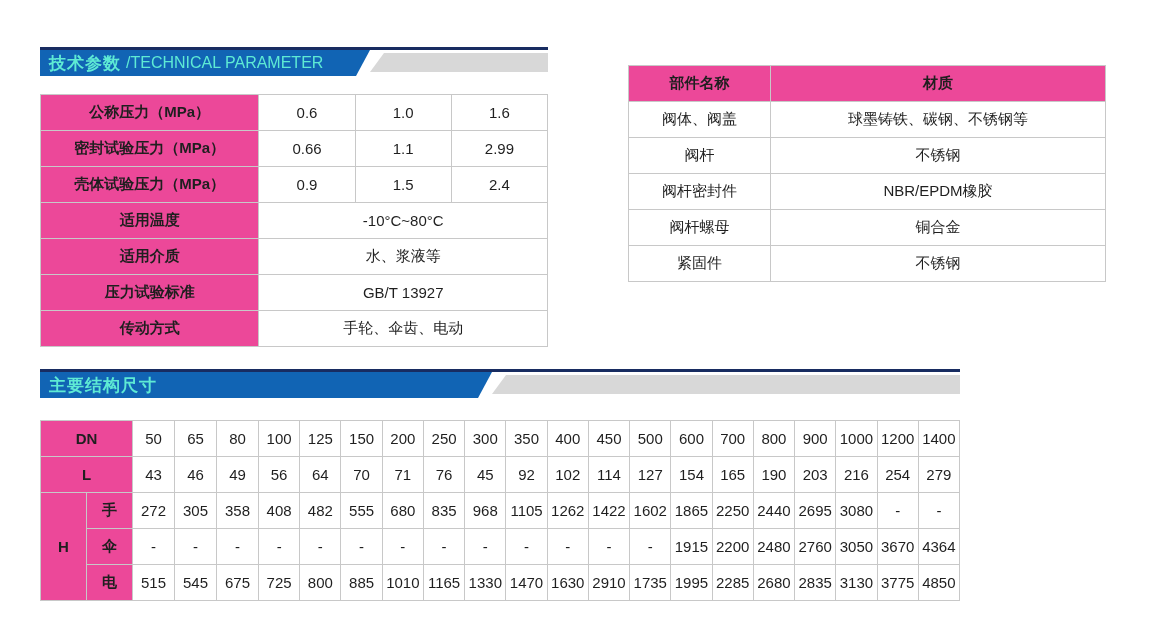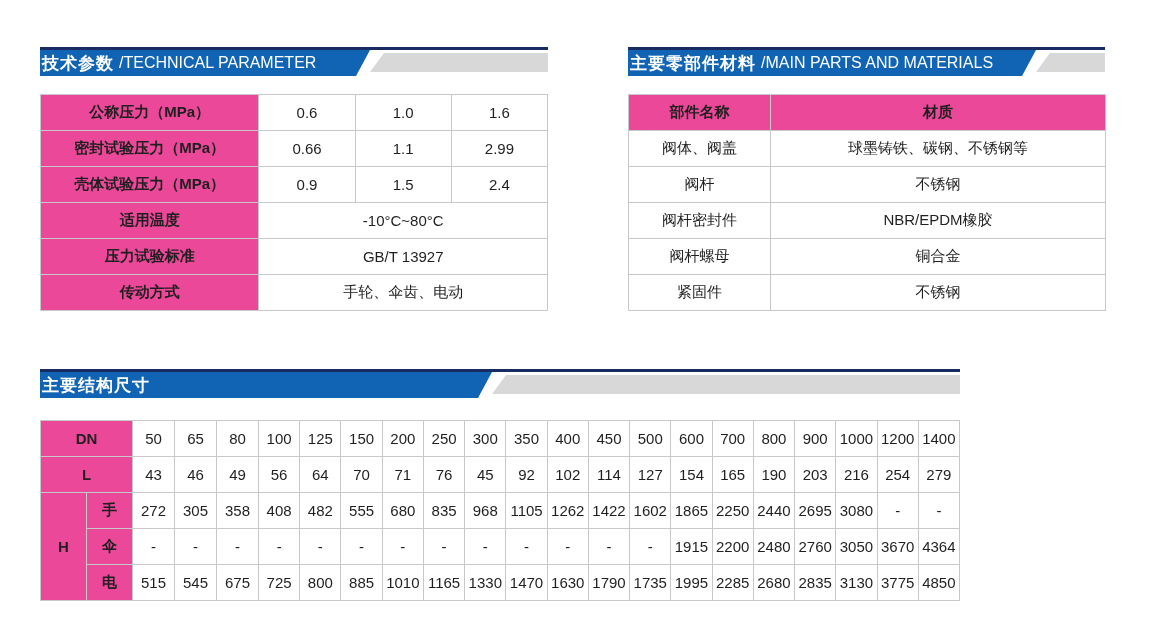--- a/index.html
+++ b/index.html
@@ -9,22 +9,22 @@
     overflow:hidden;
   }
   .sec { position:absolute; }
   #sec-technical  { left:40px;  top:47px;  width:508px;  }
   #sec-materials  { left:628px; top:47px;  width:477px;  }
   #sec-dimensions { left:40px;  top:369px; width:920px; }
 
   
   .banner { border-top:3px solid #182c61; display:flex; height:26px; }
   .banner-blue {
-    background:#1164b4; color:#ffffff; display:flex; align-items:center;
-    padding-left:2px; box-sizing:border-box; flex:0 0 auto; white-space:nowrap;
+    background:#1164b4; color:#5eead4; display:flex; align-items:center;
+    padding-left:9px; box-sizing:border-box; flex:0 0 auto; white-space:nowrap;
     clip-path: polygon(0 0, 100% 0, calc(100% - 14px) 100%, 0 100%);
   }
   #sec-technical  .banner-blue { width:330px; }
   #sec-materials  .banner-blue { width:408px; }
   #sec-dimensions .banner-blue { width:452px; }
   .banner-cn { font-size:17px; font-weight:bold; letter-spacing:1px; }
   .banner-en { font-size:16px; margin-left:5px; padding-right:26px; }
   .banner-gray {
     flex:1 1 auto; height:19px; margin-top:3px; background:#d8d8d8;
     clip-path: polygon(14px 0, 100% 0, 100% 100%, 0 100%);
@@ -76,39 +76,36 @@
           <th>壳体试验压力（MPa）</th>
           <td>0.9</td>
           <td>1.5</td>
           <td>2.4</td>
         </tr>
         <tr>
           <th>适用温度</th>
           <td colspan="3">-10°C~80°C</td>
         </tr>
         <tr>
+          <th>适用介质</th>
+          <td colspan="3">水、浆液等</td>
+        </tr>
+        <tr>
           <th>压力试验标准</th>
           <td colspan="3">GB/T 13927</td>
         </tr>
         <tr>
           <th>传动方式</th>
           <td colspan="3">手轮、伞齿、电动</td>
         </tr>
       </tbody>
   </table>
 </section>
 
 <section class="sec" id="sec-materials">
-  <div class="banner">
-    <div class="banner-blue">
-      <span class="banner-cn">主要零部件材料</span>
-      <span class="banner-en">/MAIN PARTS AND MATERIALS</span>
-    </div>
-    <div class="banner-gray"></div>
-  </div>
   <table>
     <colgroup>
         <col style="width:142px">
         <col style="width:335px">
       </colgroup>
     <thead id="thead-materials">
         <tr>
           <th>部件名称</th>
           <th>材质</th>
         </tr>
@@ -253,21 +250,21 @@
           <td>545</td>
           <td>675</td>
           <td>725</td>
           <td>800</td>
           <td>885</td>
           <td>1010</td>
           <td>1165</td>
           <td>1330</td>
           <td>1470</td>
           <td>1630</td>
-          <td>1790</td>
+          <td>2910</td>
           <td>1735</td>
           <td>1995</td>
           <td>2285</td>
           <td>2680</td>
           <td>2835</td>
           <td>3130</td>
           <td>3775</td>
           <td>4850</td>
         </tr>
       </tbody>

